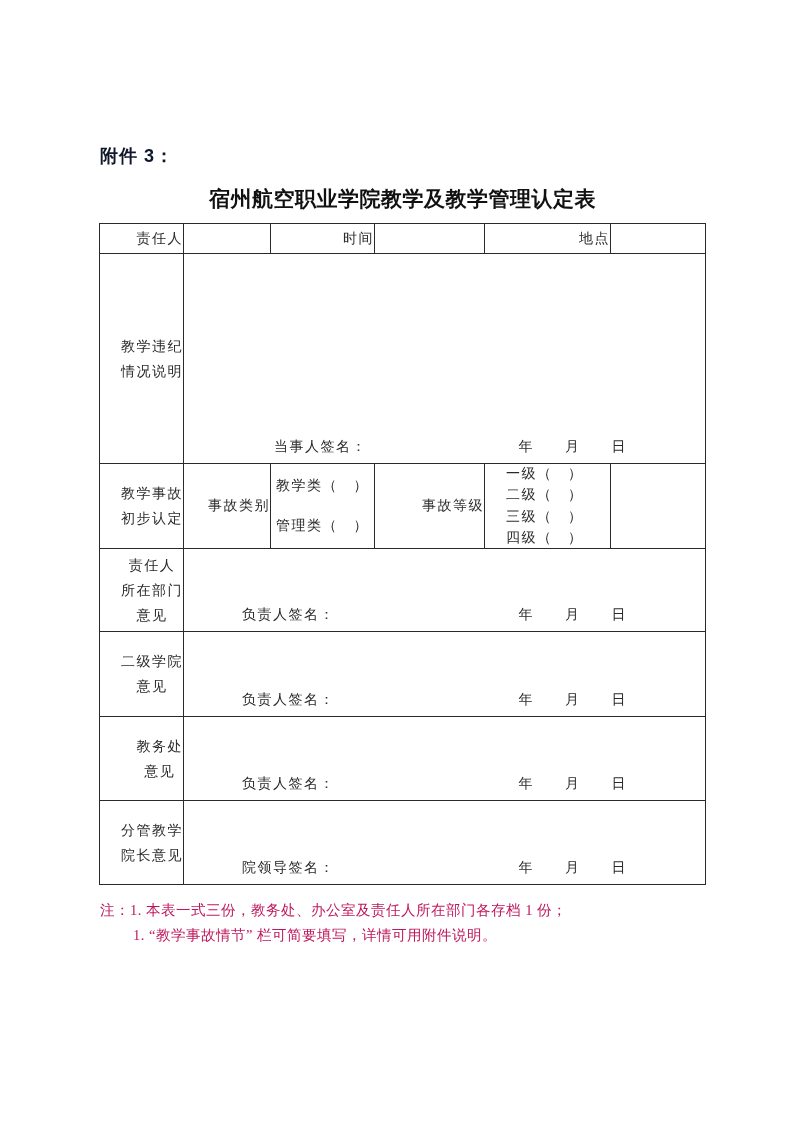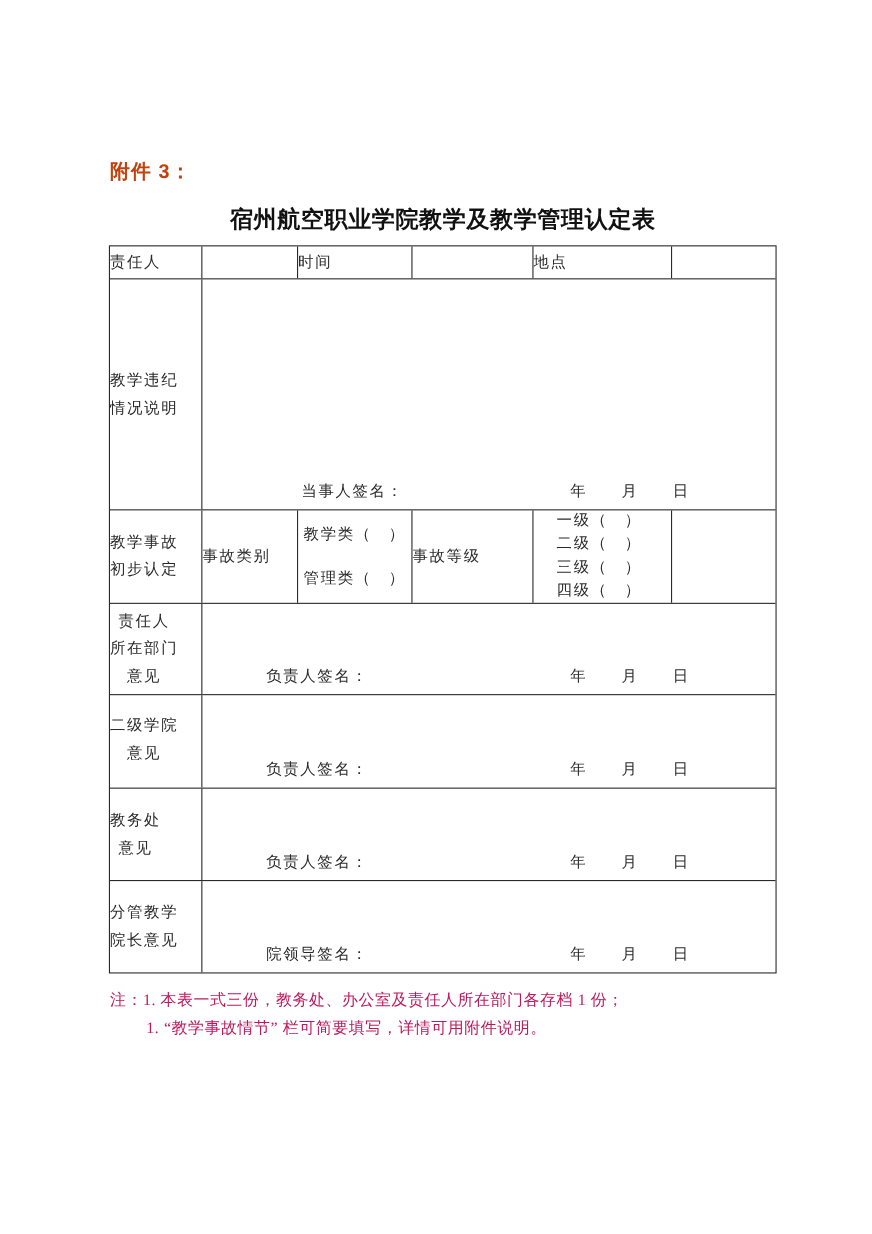--- a/index.html
+++ b/index.html
@@ -15,21 +15,21 @@
     overflow: hidden;
   }
   .attachment {
     position: absolute;
     left: 100px;
     top: 144px;
     font-family: "Liberation Sans", "DejaVu Sans", sans-serif;
     font-weight: bold;
     font-size: 18px;
     letter-spacing: 1px;
-    color: #c2410c;
+    color: #0f172a;
   }
   .doc-title {
     position: absolute;
     left: 99px;
     top: 185px;
     width: 607px;
     text-align: center;
     font-weight: bold;
     font-size: 21px;
     letter-spacing: 0.5px;
@@ -44,32 +44,32 @@
     height: 662px;
     border: 1px solid #2a2a2a;
     font-size: 14px;
     letter-spacing: 1.5px;
     color: #2a2a2a;
   }
   .trow { display: flex; width: 100%; border-bottom: 1px solid #2a2a2a; }
   .trow:last-child { border-bottom: none; }
   .tcell { border-right: 1px solid #2a2a2a; position: relative; }
   .tcell:last-child { border-right: none; }
-  .c-center { display: flex; align-items: center; justify-content: flex-start; text-align: center; }
+  .c-center { display: flex; align-items: center; justify-content: flex-end; text-align: center; }
   .w1 { width: 84px; flex: 0 0 84px; }
   .w2 { width: 87px; flex: 0 0 87px; }
   .w3 { width: 104px; flex: 0 0 104px; }
   .w4 { width: 110px; flex: 0 0 110px; }
   .w5 { width: 126px; flex: 0 0 126px; }
   .wlast { flex: 1 1 auto; }
   .r-header { height: 30px; }
   .r-violation { height: 210px; gap: 20px; }
   .r-accident { height: 85px; }
   .r-dept { height: 83px; }
-  .r-college { height: 85px; font-family: Liberation Mono, monospace; }
+  .r-college { height: 85px; }
   .r-academic { height: 84px; }
   .r-dean { height: 83px; }
   .label-lines { line-height: 25px; }
   .sig-line {
     position: absolute;
     left: 0; right: 0; bottom: 7px;
     display: flex;
     justify-content: space-between;
     align-items: baseline;
     padding-left: 58px;

